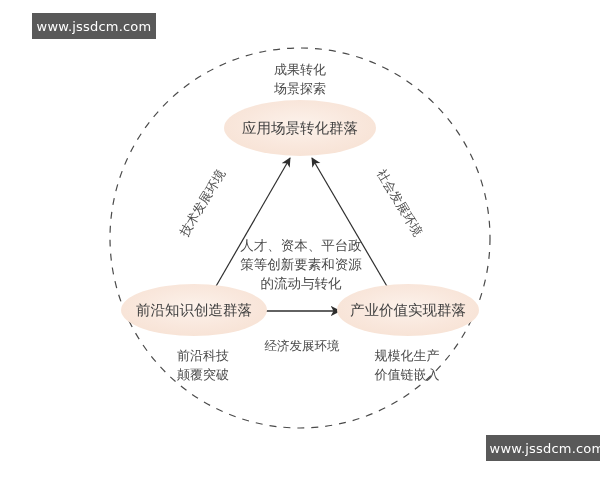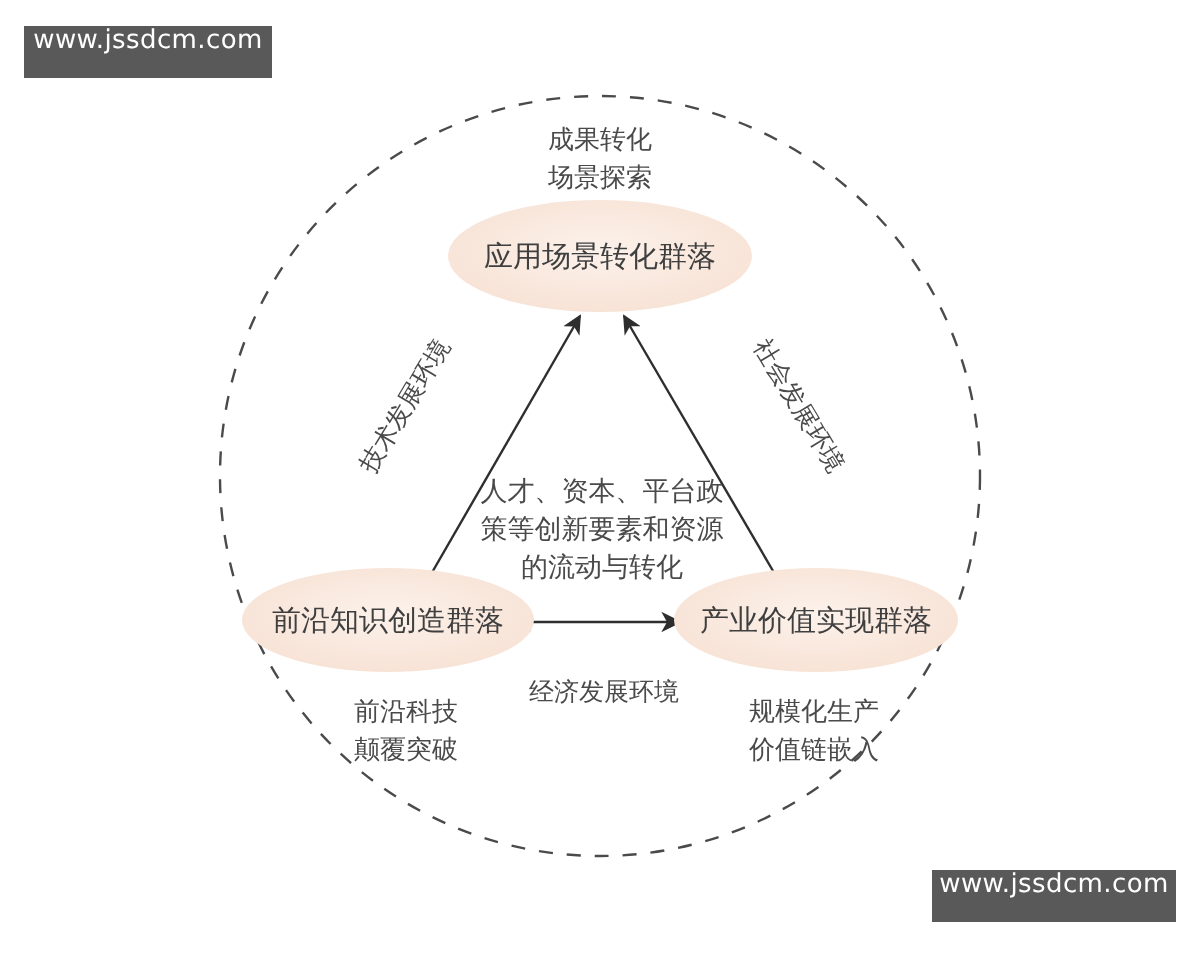--- a/index.html
+++ b/index.html
@@ -27,22 +27,24 @@
     height: 480px;
   }
   .watermark {
     position: absolute;
     background: #595959;
     color: #ffffff;
     font-family: "DejaVu Sans", "Liberation Sans", sans-serif;
     font-size: 13px;
     letter-spacing: 0.2px;
     display: flex;
+    align-items: center;
     justify-content: center;
     white-space: nowrap;
+    margin-left: 20px;
   }
   .watermark.top-left {
     left: 12px;
     top: 13px;
     width: 124px;
     height: 26px;
   }
   .watermark.bottom-right {
     left: 466px;
     top: 435px;

